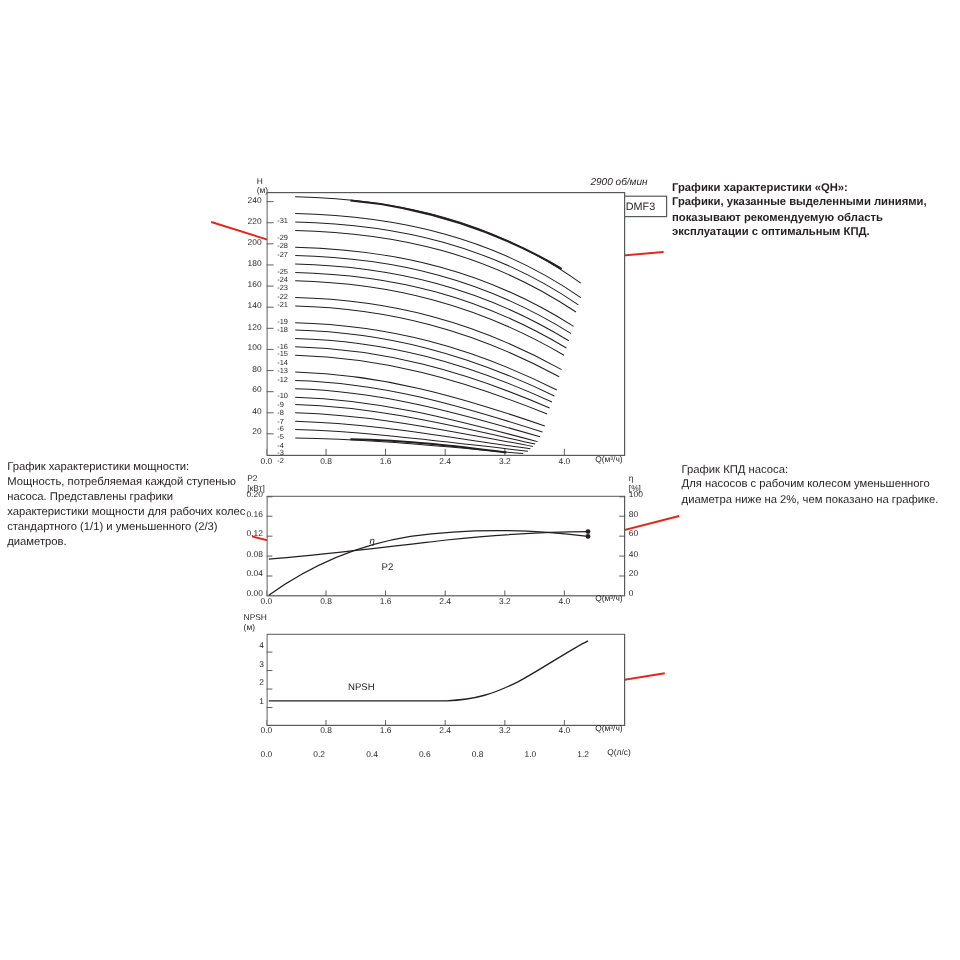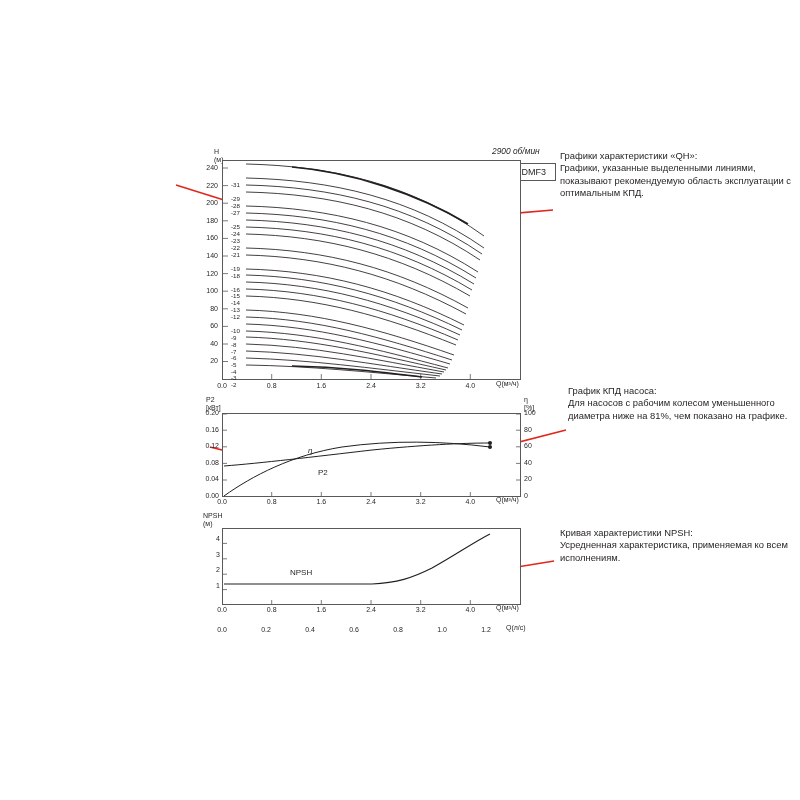--- a/index.html
+++ b/index.html
@@ -87,29 +87,29 @@
     color: #231f20;
   }
   svg { display: block; }
 </style>
 </head>
 <body>
 
 <div class="stage">
 
 
-  <div class="annot left" style="left:560px; top:150px; width:235px;">Графики характеристики «QH»:
+  <div class="annot left" style="left:560px; top:150px; width:235px;font-weight:bold;">Графики характеристики «QH»:
 Графики, указанные выделенными линиями, показывают рекомендуемую область эксплуатации с оптимальным КПД.</div>
 
+  <div class="annot left" style="left:6px; top:383px; width:200px;">График характеристики мощности:
+Мощность, потребляемая каждой ступенью насоса. Представлены графики характеристики мощности для рабочих колес стандартного (1/1) и уменьшенного (2/3) диаметров.</div>
 
   <div class="annot left" style="left:568px; top:385px; width:225px;">График КПД насоса:
-Для насосов с рабочим колесом уменьшенного диаметра ниже на 81%, чем показано на графике.</div>
-
-  <div class="annot left" style="left:560px; top:527px; width:235px;">Кривая характеристики NPSH:
-Усредненная характеристика, применяемая ко всем исполнениям.</div>
+Для насосов с рабочим колесом уменьшенного диаметра ниже на 2%, чем показано на графике.</div>
+
 
   <svg class="leader" width="800" height="800" style="left:0; top:0;">
     <defs>
       <marker id="arrow" markerWidth="7" markerHeight="7" refX="6" refY="3" orient="auto">
         <path d="M0,0 L7,3 L0,6 z" fill="#e1261c"></path>
       </marker>
     </defs>
 
     <line x1="176" y1="185" x2="243" y2="206" stroke="#e1261c" stroke-width="1.6" marker-end="url(#arrow)"></line>
 

